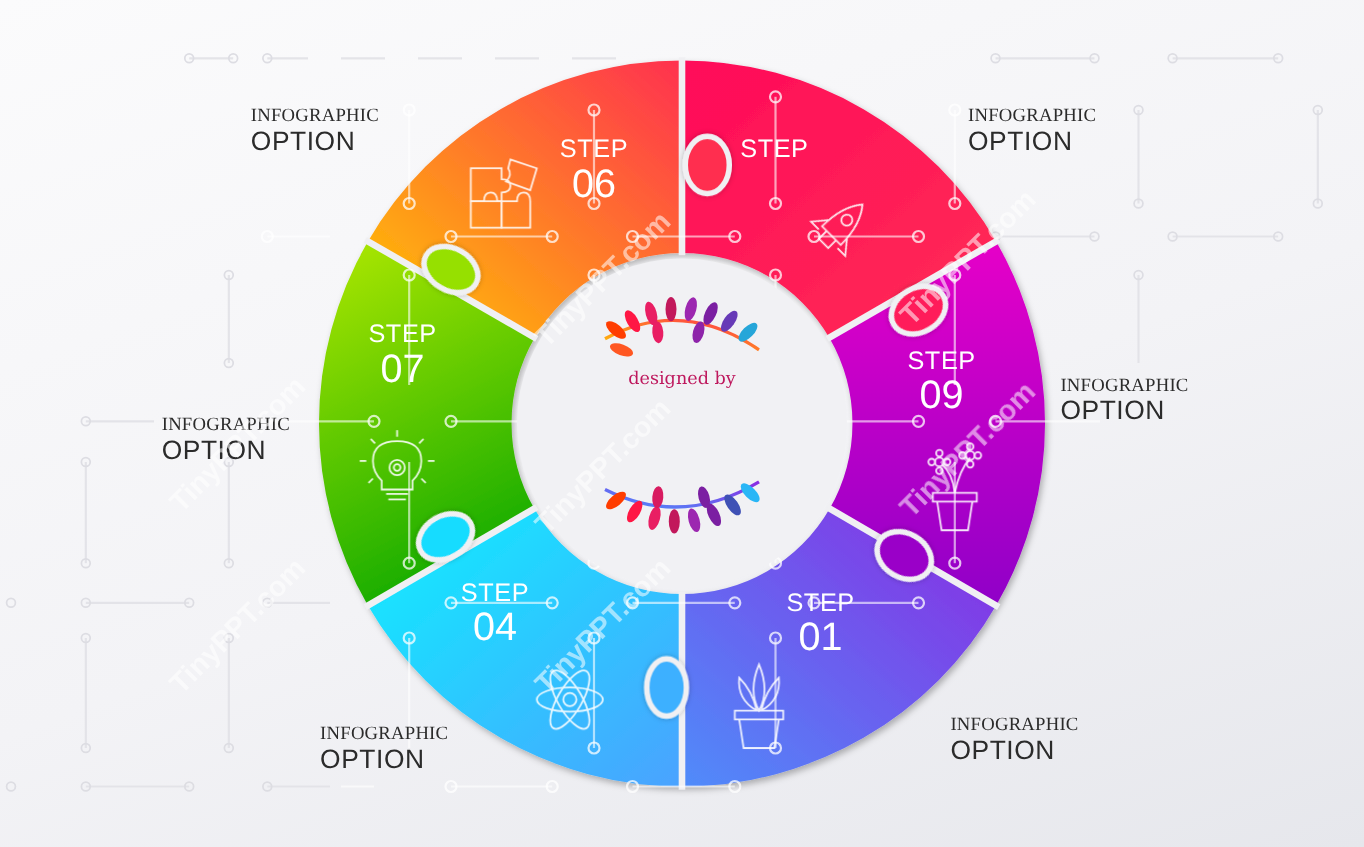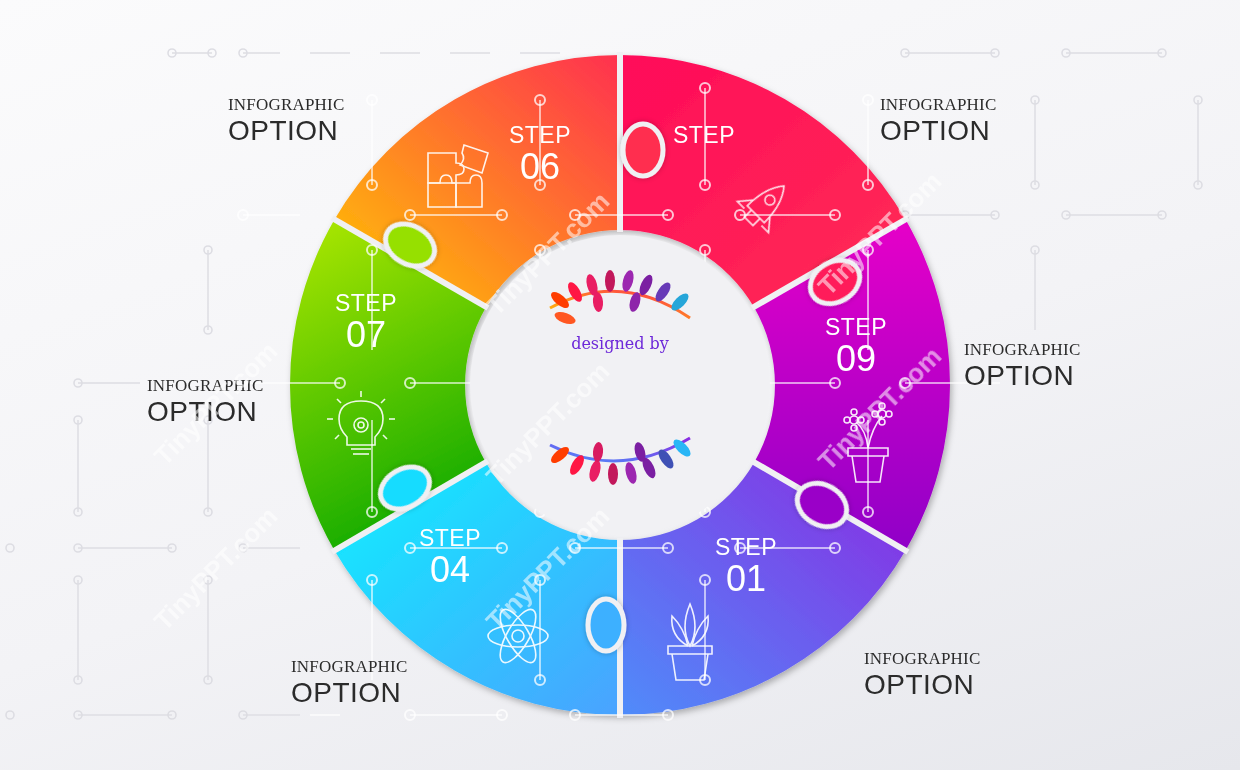--- a/index.html
+++ b/index.html
@@ -2,26 +2,26 @@
 <html><head>
 <meta charset="utf-8">
 <style>
   html,body{margin:0;padding:0;}
   body{width:1240px;height:770px;overflow:hidden;position:relative;
     background:linear-gradient(160deg,#fbfbfc 0%,#f3f3f6 55%,#e6e7ec 100%);
     font-family:"Liberation Sans",sans-serif;}
   #scene{position:absolute;left:0;top:0;width:1240px;height:770px;}
   .label{position:absolute;color:#2b2b2b;line-height:1;}
   .label .small{display:block;font-size:17px;letter-spacing:0.2px;font-family:Liberation Serif, serif;}
-  .label .big{display:block;font-size:28px;margin-top:4px;letter-spacing:0.5px;}
+  .label .big{display:block;font-size:24px;margin-top:4px;letter-spacing:0.5px;}
   .step{position:absolute;color:#fff;text-align:center;line-height:1;}
   .step .s{display:block;font-size:23px;letter-spacing:0.5px;}
   .step .n{display:block;font-size:36px;margin-top:2px;}
   .logo{position:absolute;left:490px;top:270px;width:260px;height:210px;text-align:center;}
-  .logo .by{position:absolute;left:0;right:0;top:64px;font-family:"DejaVu Serif",serif;font-size:16px;color:#6d28d9;}
+  .logo .by{position:absolute;left:0;right:0;top:64px;font-family:"DejaVu Serif",serif;font-size:16px;color:#be185d;}
   .logo .brand{position:absolute;left:0;right:0;top:82px;font-family:"DejaVu Serif",serif;font-style:italic;font-size:46px;letter-spacing:4px;
     background:linear-gradient(90deg,#ffb300,#ff3d00,#e91e63,#9c27b0,#673ab7,#4caf50);
     -webkit-background-clip:text;background-clip:text;color:transparent;}
   .wm{position:absolute;color:rgba(255,255,255,0.55);font-weight:bold;font-size:26px;transform:rotate(-45deg);transform-origin:left top;white-space:nowrap;}
 </style>
 </head>
 <body>
 
 <svg id="scene" width="1240" height="770" viewBox="0 0 1240 770" xmlns="http://www.w3.org/2000/svg">
   <defs>

